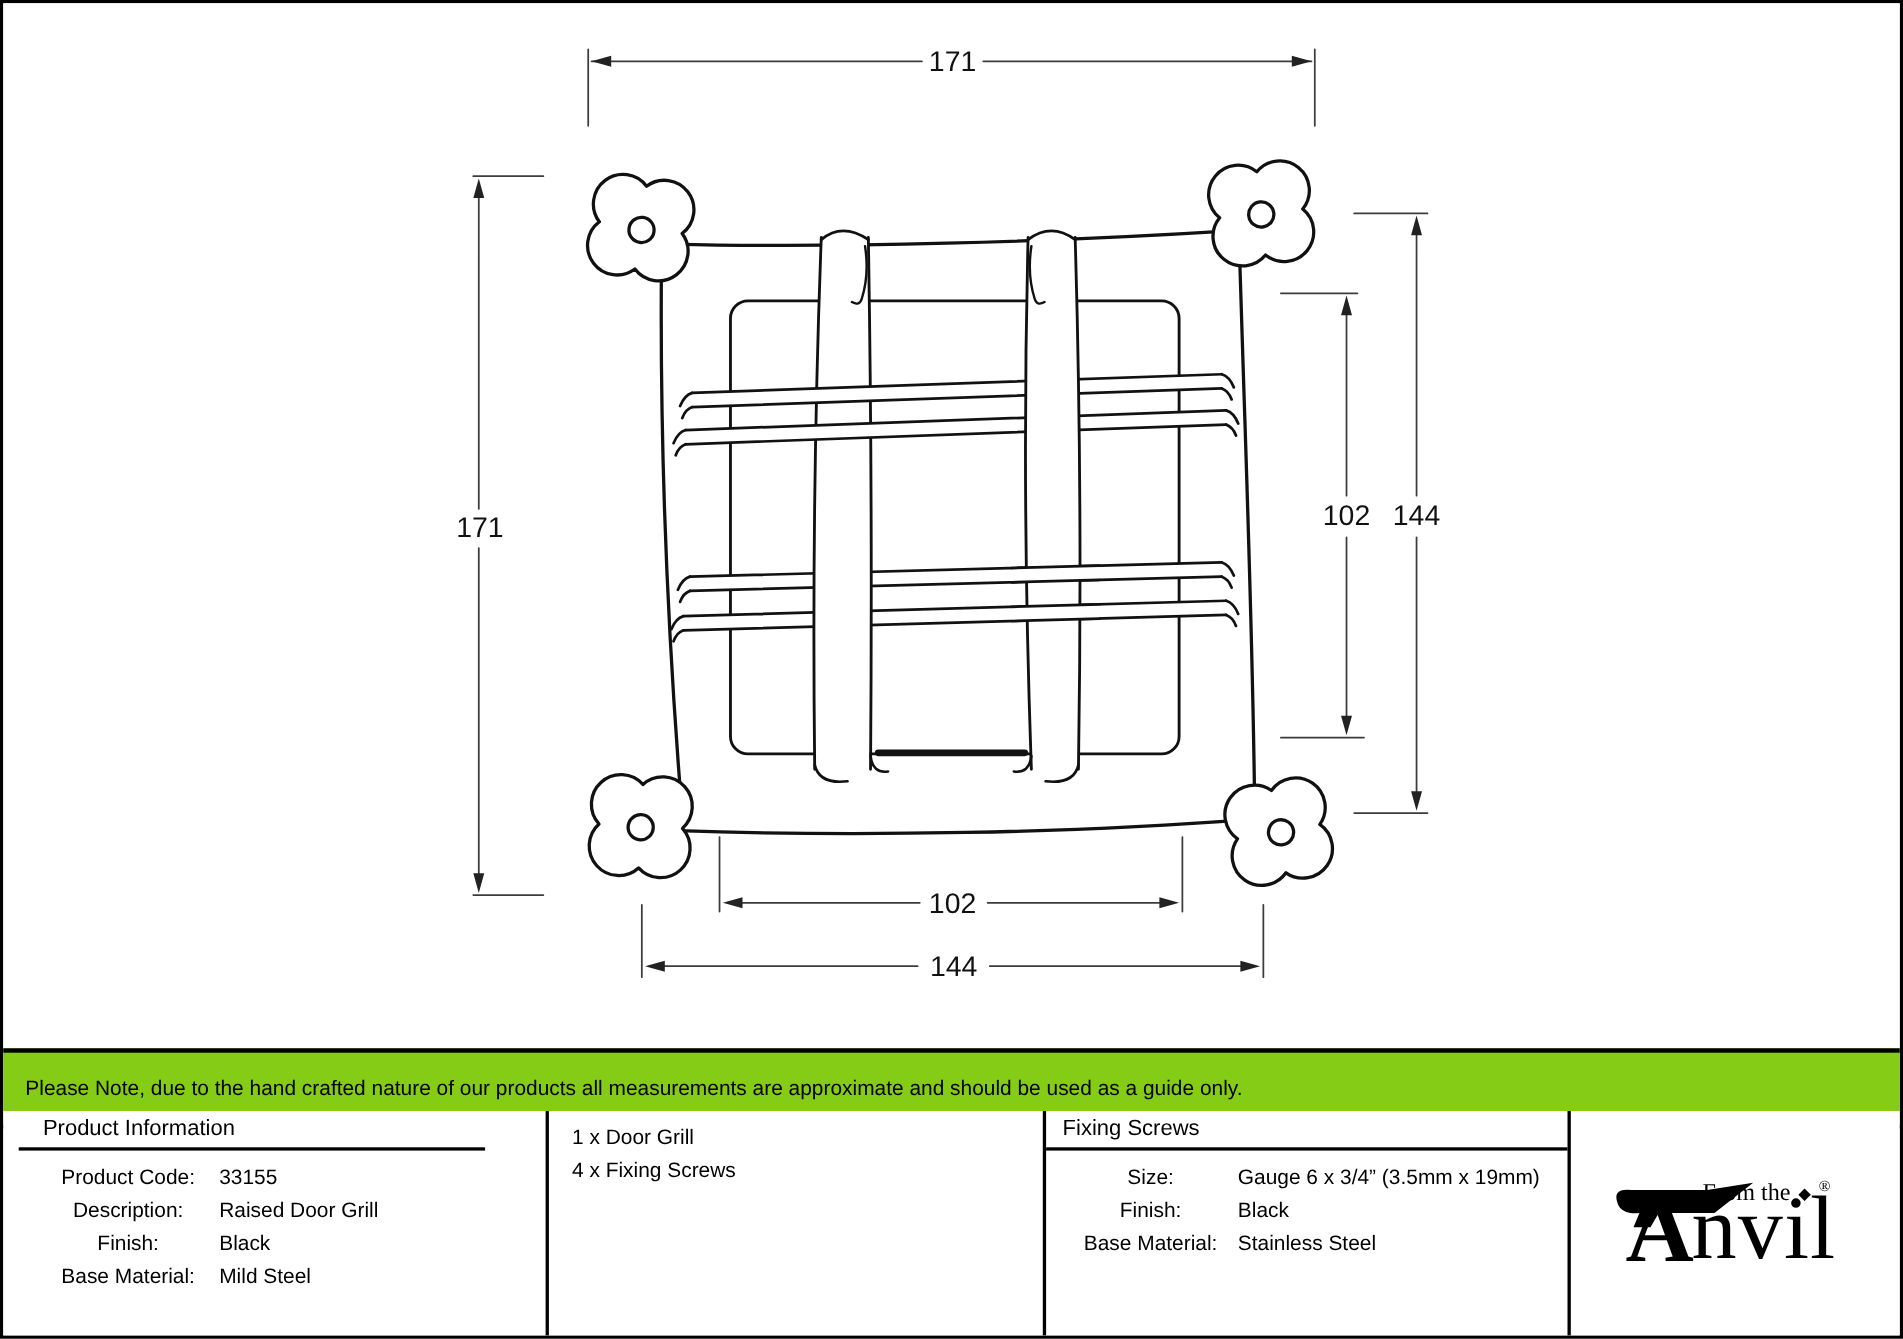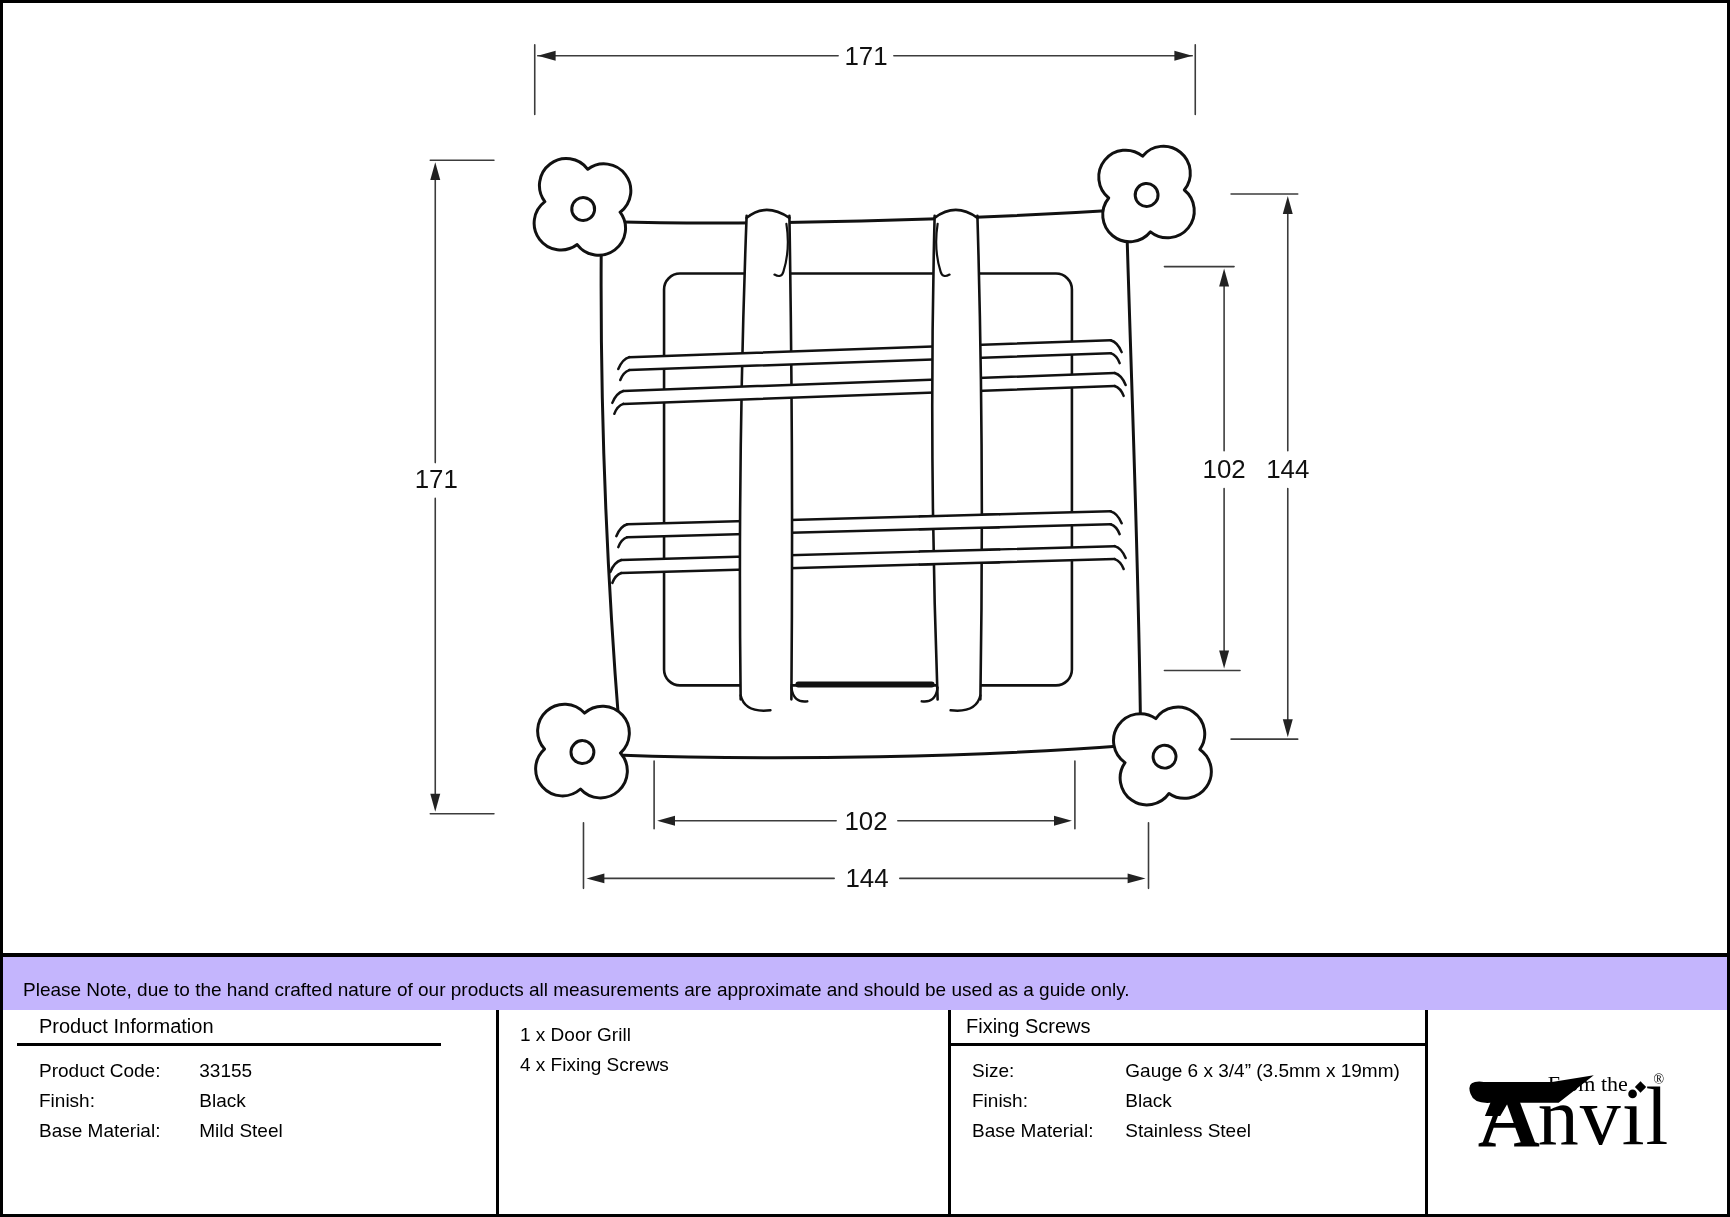--- a/index.html
+++ b/index.html
@@ -3,38 +3,38 @@
 <meta charset="utf-8">
 <style>
   html,body{margin:0;padding:0;background:#fff;}
   body{width:1730px;height:1217px;position:relative;font-family:"Liberation Sans",sans-serif;color:#000;overflow:hidden;}
   .page{position:absolute;inset:0;border:3px solid #000;box-sizing:border-box;background:#fff;}
   .drawing-area{position:absolute;left:0;top:0;width:1724px;height:950px;background:#fff;}
   .drawing-area svg{display:block;width:100%;height:100%;}
 
   .note-bar{position:absolute;left:0;right:0;top:950px;height:73px;box-sizing:border-box;
     border-top:4px solid #000;border-bottom:3px solid #000;display:flex;align-items:center;
-    padding-left:20px;font-size:19px;background:#c4b5fd;}
+    padding-left:20px;font-size:19px;background:#84cc16;}
 
   .spec-table{position:absolute;left:0;right:0;top:1007px;bottom:0;background:#fff;}
   .col{position:absolute;top:0;bottom:0;box-sizing:border-box;}
   .col1{left:0;width:438px;padding-left:14px;}
   .col2{left:493px;width:452px;border-left:3px solid #000;}
   .col3{left:945px;width:477px;border-left:3px solid #000;}
   .col4{left:1422px;right:0;border-left:3px solid #000;display:flex;align-items:center;justify-content:center;}
   .col-header{height:36px;border-bottom:3px solid #000;display:flex;align-items:center;font-size:20px;box-sizing:border-box;}
   .col1 .col-header{padding-left:22px;}
   .col2 .col-header{padding-left:21px;}
   .col3 .col-header{padding-left:15px;}
   .col-body{padding-top:10px;font-size:19px;}
   .col1 .col-body{padding-left:22px;}
   .col2 .col-body{padding-left:21px;}
   .col3 .col-body{padding-left:21px;}
   .spec-row{line-height:30px;white-space:nowrap;}
-  .spec-label{display:inline-block;}
+  .spec-label{display:inline-block;text-align:center;}
   .col1 .spec-label{width:155px;}
   .col3 .spec-label{width:148px;}
 
   
   .logo{display:flex;align-items:flex-end;font-family:"Liberation Serif",serif;color:#000;position:relative;padding-right:8px;}
   .anvil-a{position:relative;display:inline-block;line-height:0.78;}
   .anvil-a .big-a{font-size:86px;font-weight:bold;letter-spacing:-2px;}
   .anvil-a svg{position:absolute;left:-14px;top:-12px;width:132px;height:44px;z-index:2;}
   .logo-right{display:flex;flex-direction:column;line-height:1;}
   .logo-top-row{display:flex;align-items:center;gap:7px;font-size:22px;padding-left:10px;margin-bottom:-12px;position:relative;z-index:3;}
@@ -176,20 +176,24 @@
   </div>
 
   <div class="spec-table">
 
     <div class="col col1">
       <div class="col-header">Product Information</div>
       <div class="col-body">
         <div class="spec-row">
           <span class="spec-label">Product Code:</span>
           <span>33155</span>
+        </div>
+        <div class="spec-row">
+          <span class="spec-label">Description:</span>
+          <span>Raised Door Grill</span>
         </div>
         <div class="spec-row">
           <span class="spec-label">Finish:</span>
           <span>Black</span>
         </div>
         <div class="spec-row">
           <span class="spec-label">Base Material:</span>
           <span>Mild Steel</span>
         </div>
       </div>

